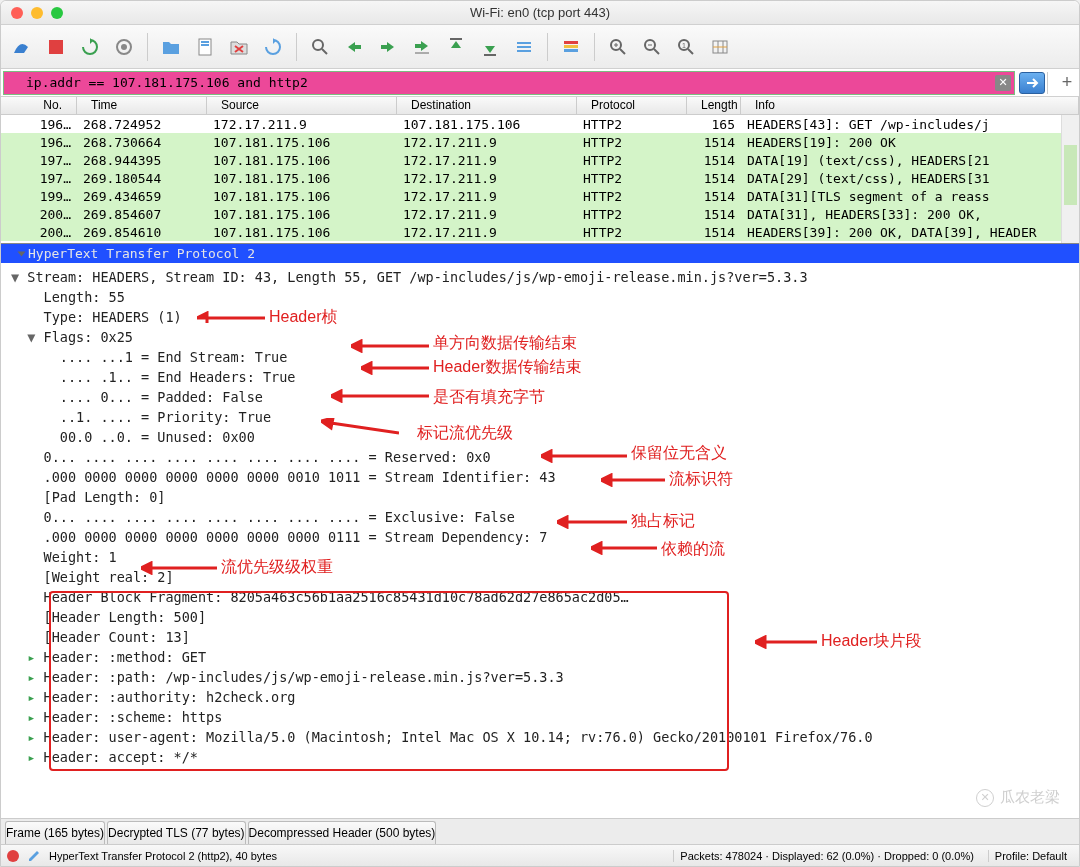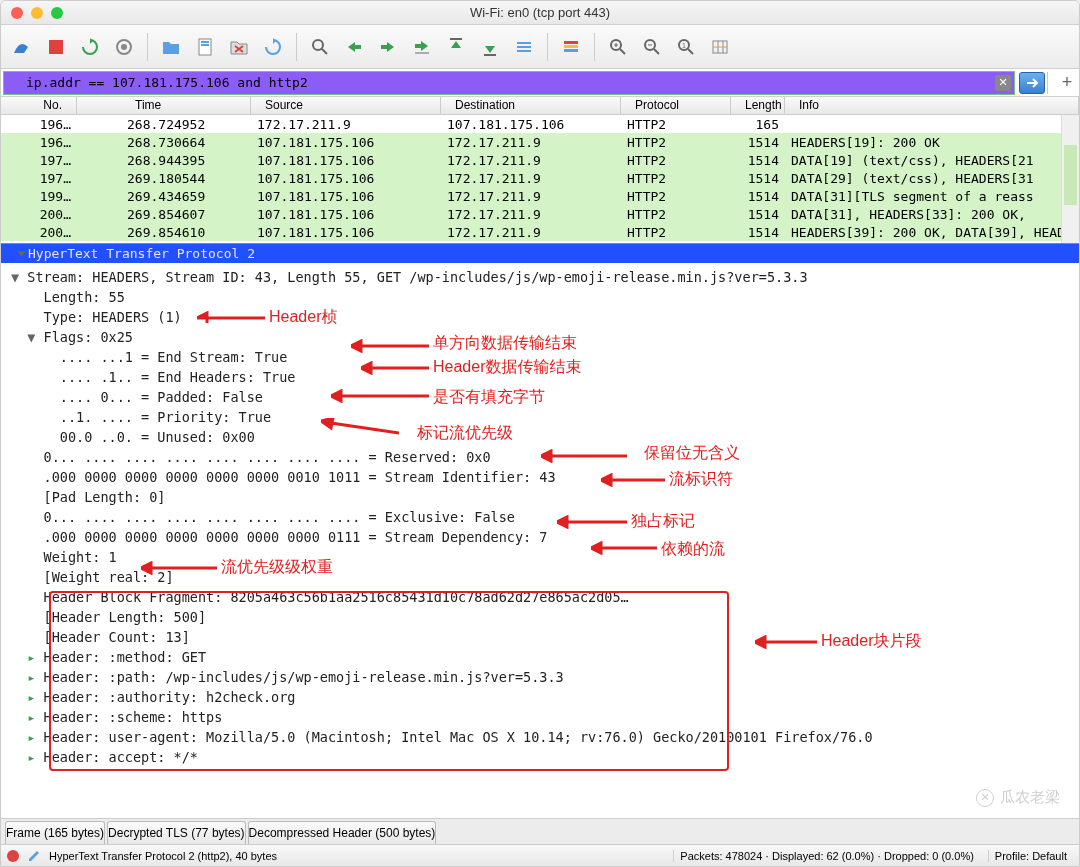--- a/index.html
+++ b/index.html
@@ -9,21 +9,21 @@
 .traffic { display: flex; gap: 8px; margin-left: 10px; }
 .tl { width: 12px; height: 12px; border-radius: 50%; }
 .tl.red { background: #ff5f57; }
 .tl.yellow { background: #febc2e; }
 .tl.green { background: #28c840; }
 .title { position: absolute; left: 0; right: 0; text-align: center; font-size: 13px; color: #333; pointer-events: none; }
 .toolbar { height: 44px; background: linear-gradient(#fafafa,#ececec); border-bottom: 1px solid #d0d0d0; display: flex; align-items: center; padding: 0 6px; gap: 4px; }
 .tbtn { width: 30px; height: 30px; display: flex; align-items: center; justify-content: center; border-radius: 4px; }
 .tsep { width: 1px; height: 28px; background: #ccc; margin: 0 4px; }
 .filterbar { height: 28px; background: #fff; border-bottom: 1px solid #d0d0d0; display: flex; align-items: center; }
-.filter-input { flex: 1; height: 24px; margin: 0 2px; background: #8b5cf6; border: 1px solid #7ac080; padding: 0 22px 0 22px; font-family: Menlo, monospace; font-size: 13px; position: relative; }
+.filter-input { flex: 1; height: 24px; margin: 0 2px; background: #ec4899; border: 1px solid #7ac080; padding: 0 22px 0 22px; font-family: Menlo, monospace; font-size: 13px; position: relative; }
 .filter-wrap { flex: 1; position: relative; display: flex; align-items: center; }
 .bookmark-icon { position: absolute; left: 6px; top: 50%; transform: translateY(-50%); pointer-events: none; }
 .clear-x { position: absolute; right: 6px; width: 16px; height: 16px; background: #888; color: #fff; border-radius: 2px; font-size: 11px; display:flex; align-items:center; justify-content:center; }
 .nav-btn { width: 26px; height: 22px; background: linear-gradient(#6bb0f0,#3a80d0); border: 1px solid #2a60a0; border-radius: 3px; margin-left: 2px; display:flex; align-items:center; justify-content:center; }
 .plus-btn { width: 24px; height: 24px; display:flex; align-items:center; justify-content:center; font-size: 18px; color: #666; }
 .packet-list { position: relative; }
 .packet-header { display: flex; background: linear-gradient(#fafafa,#e8e8e8); border-bottom: 1px solid #ccc; height: 18px; font-size: 12px; }
 .ph { border-right: 1px solid #ccc; padding: 1px 14px; overflow: hidden; white-space: nowrap; }
 .packet-rows { font-family: Menlo, Monaco, monospace; font-size: 13px; }
 .prow { display: flex; height: 18px; align-items: center; }
@@ -43,21 +43,21 @@
 .tabs { height: 26px; background: #ececec; border-top: 1px solid #ccc; display: flex; align-items: flex-end; padding: 0 4px; }
 .tab { background: linear-gradient(#fafafa,#e8e8e8); border: 1px solid #bbb; border-bottom: none; padding: 4px 0; font-size: 12px; margin-right: 2px; border-radius: 3px 3px 0 0; }
 .statusbar { height: 22px; background: linear-gradient(#f8f8f8,#e8e8e8); border-top: 1px solid #ccc; display: flex; align-items: center; font-size: 11px; padding: 0 6px; gap: 8px; }
 .statusbar .dot { width: 12px; height: 12px; border-radius: 50%; background: #e04040; }
 .statusbar .mid { flex: 1; }
 .statusbar .seg { border-left: 1px solid #ccc; padding: 0 6px; }
 .watermark { position: absolute; right: 20px; bottom: 60px; color: #bbb; font-size: 15px; font-family: sans-serif; display: flex; align-items: center; gap: 6px; opacity: 0.7; }
 .watermark .wm-icon { width: 18px; height: 18px; border-radius: 50%; border: 1px solid #bbb; display:flex;align-items:center;justify-content:center;font-size:11px; }
 
 .c-no { width: 76px; text-align: right; }
-.c-time { width: 130px; margin-left: 44px; }
+.c-time { width: 130px; }
 .c-src { width: 190px; }
 .c-dst { width: 180px; }
 .c-proto { width: 110px; }
 .c-len { width: 54px; text-align: right; }
 .c-info { flex: 1; }
 </style>
 </head>
 <body>
 
 <div class="window">
@@ -232,20 +232,21 @@
       <div class="ph c-info">Info</div>
     </div>
     <div class="packet-rows" id="packet-rows">
         <div class="prow white">
           <div class="pc c-no">196…</div>
           <div class="pc c-time">268.724952</div>
           <div class="pc c-src">172.17.211.9</div>
           <div class="pc c-dst">107.181.175.106</div>
           <div class="pc c-proto">HTTP2</div>
           <div class="pc c-len">165</div>
+          <div class="pc c-info">HEADERS[43]: GET /wp-includes/j</div>
         </div>
         <div class="prow green">
           <div class="pc c-no">196…</div>
           <div class="pc c-time">268.730664</div>
           <div class="pc c-src">107.181.175.106</div>
           <div class="pc c-dst">172.17.211.9</div>
           <div class="pc c-proto">HTTP2</div>
           <div class="pc c-len">1514</div>
           <div class="pc c-info">HEADERS[19]: 200 OK</div>
         </div>
@@ -332,21 +333,21 @@
       <div class="dl"><span style="color: rgb(58, 160, 80);">  ▸ </span>Header: user-agent: Mozilla/5.0 (Macintosh; Intel Mac OS X 10.14; rv:76.0) Gecko/20100101 Firefox/76.0</div>
       <div class="dl"><span style="color: rgb(58, 160, 80);">  ▸ </span>Header: accept: */*</div>
 
     <div class="redbox" style="left:48px; top:328px; width:680px; height:180px;"></div>
 
     <div class="annot" style="left:268px; top:44px;">Header桢</div>
     <div class="annot" style="left:432px; top:70px;">单方向数据传输结束</div>
     <div class="annot" style="left:432px; top:94px;">Header数据传输结束</div>
     <div class="annot" style="left:432px; top:124px;">是否有填充字节</div>
     <div class="annot" style="left:400px; top:160px;margin-left:16px;">标记流优先级</div>
-    <div class="annot" style="left:643px; top:180px;">保留位无含义</div>
+    <div class="annot" style="left:630px; top:180px;">保留位无含义</div>
     <div class="annot" style="left:668px; top:206px;">流标识符</div>
     <div class="annot" style="left:630px; top:248px;">独占标记</div>
     <div class="annot" style="left:660px; top:276px;">依赖的流</div>
     <div class="annot" style="left:220px; top:294px;">流优先级级权重</div>
     <div class="annot" style="left:820px; top:368px;">Header块片段</div>
 
     <svg class="arrow" style="left:196px; top:48px;" width="68" height="14">
         <path d="M68 7 L10 7 M10 7 L0 7 L10 2 L10 12 Z" fill="#e02020" stroke="#e02020" stroke-width="3"></path>
       </svg>
     <svg class="arrow" style="left:350px; top:76px;" width="78" height="14">

